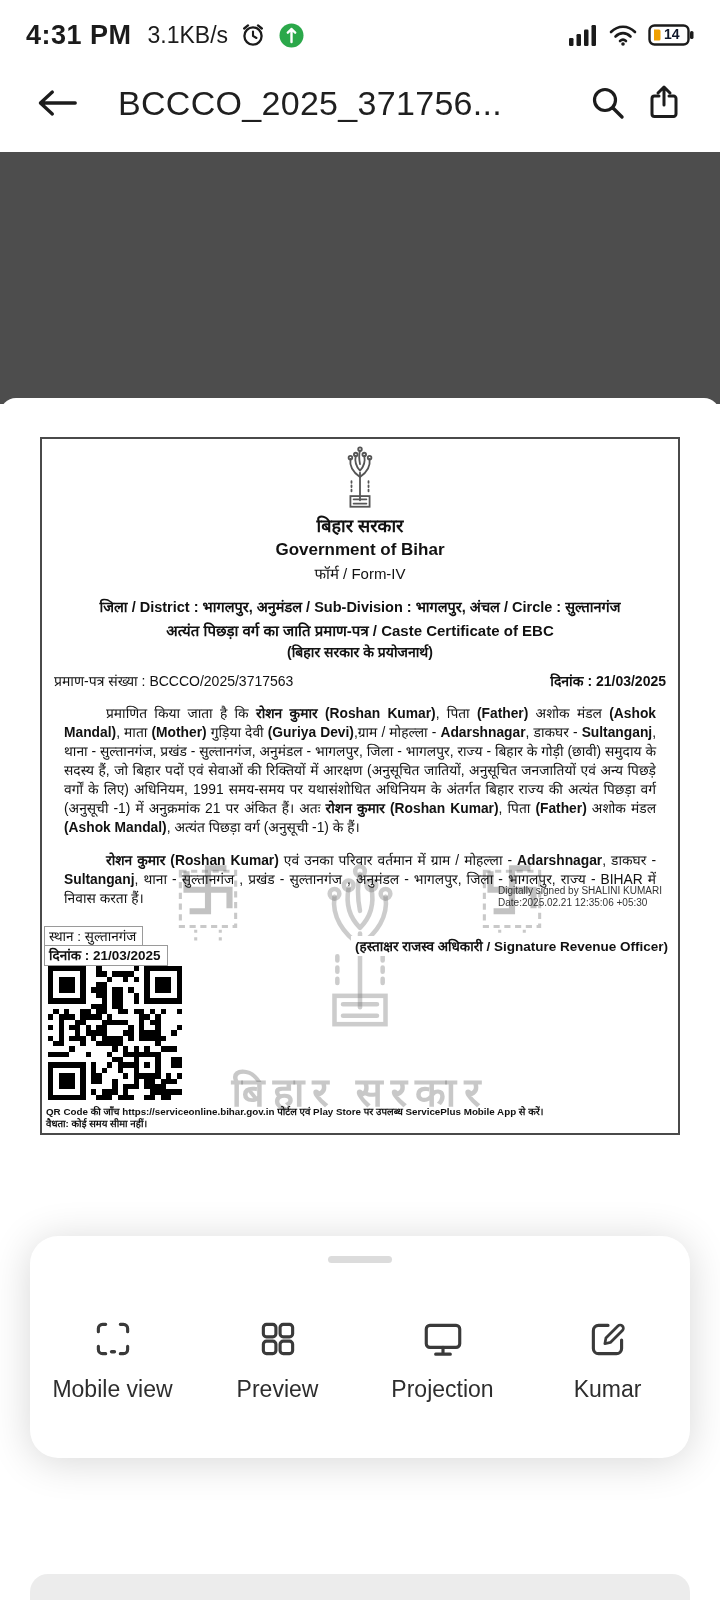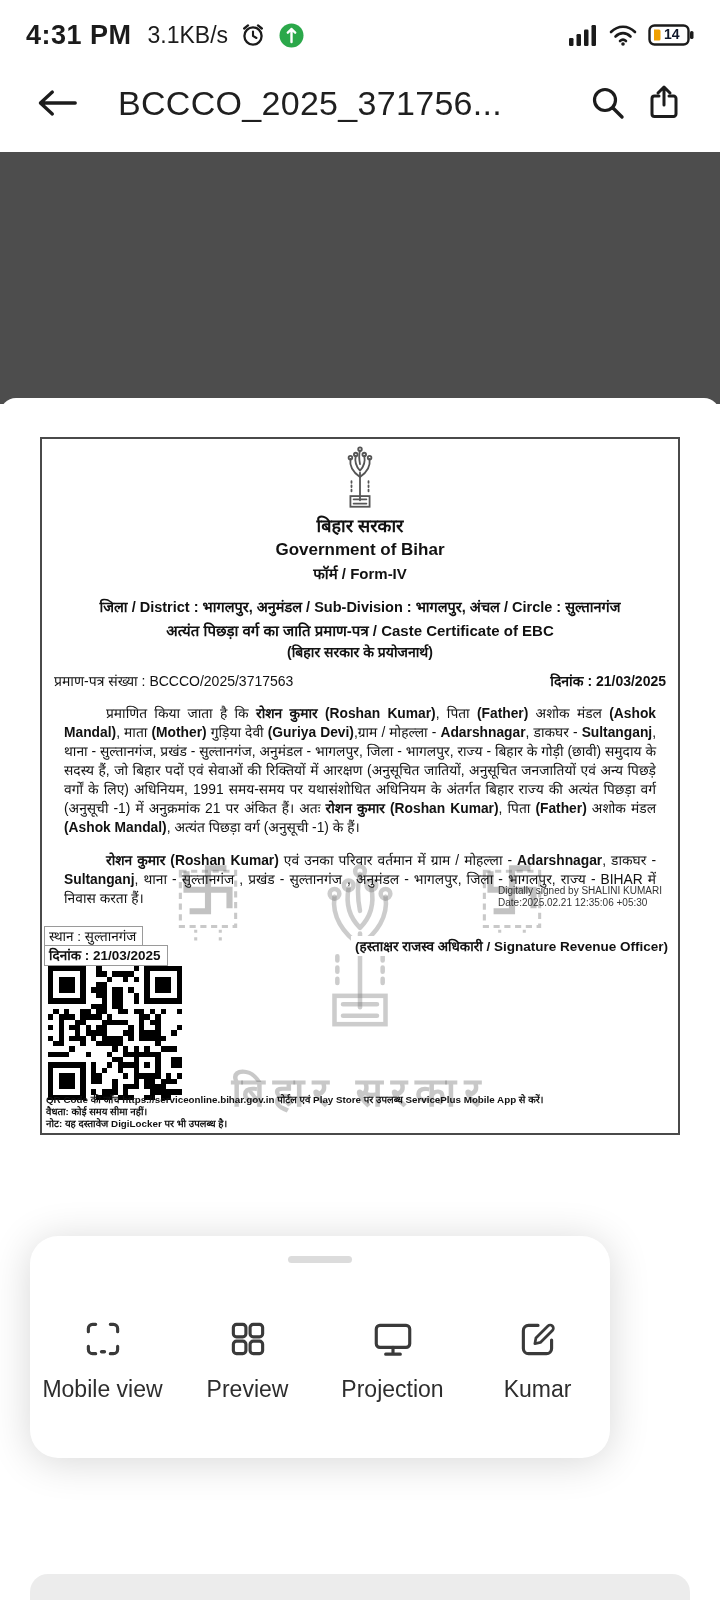--- a/index.html
+++ b/index.html
@@ -25,21 +25,21 @@
   
   .viewer-bg{position:absolute;top:152px;left:0;width:720px;height:252px;background:#4d4d4d;}
   .page{position:absolute;top:398px;left:0;width:720px;height:1202px;background:#fff;
     border-radius:16px 16px 0 0;}
   .cert{position:absolute;left:40px;top:39px;width:640px;height:698px;
     border:2px solid #4a4a4a;box-sizing:border-box;background:#fff;}
   .cert-inner{position:relative;z-index:1;padding:6px 10px 0;box-sizing:border-box;height:100%;}
   .center{text-align:center;}
   .c-h1{font-size:18px;font-weight:700;color:#111;margin-top:2px;}
   .c-h2{font-size:17px;font-weight:700;color:#111;margin-top:3px;}
-  .c-h3{font-size:15px;font-weight:700;color:#111;margin-top:3px;}
+  .c-h3{font-size:15px;font-weight:400;color:#111;margin-top:3px;}
   .c-district{font-size:14.5px;font-weight:600;color:#111;margin-top:13px;}
   .c-title{font-size:15px;font-weight:700;color:#111;margin-top:4px;}
   .c-purpose{font-size:14px;font-weight:600;color:#111;margin-top:2px;}
   .c-row{display:flex;justify-content:space-between;margin-top:10px;padding:0 2px;
     font-size:14px;color:#111;}
   .c-row .right{font-weight:700;}
   .para{font-size:13.8px;line-height:19px;color:#111;text-align:justify;margin:14px 12px 0;
     text-indent:42px;}
   .para b{font-weight:700;}
   .digital-sig{position:absolute;right:16px;top:446px;text-align:left;font-size:10px;
@@ -53,21 +53,21 @@
   .qr-wrap{position:absolute;left:6px;top:527px;width:134px;height:134px;background:#fff;z-index:2;}
   .cert-footer{position:absolute;left:4px;bottom:3px;z-index:2;background:transparent;}
   .cert-footer div{font-size:9.8px;font-weight:700;color:#111;line-height:12px;}
   
   .watermark{position:absolute;left:0;top:420px;width:100%;z-index:0;text-align:center;
     pointer-events:none;}
   .wm-row{display:flex;justify-content:center;align-items:flex-start;gap:36px;}
   .wm-text{font-size:40px;font-weight:600;color:rgba(110,110,110,.38);letter-spacing:8px;
     margin-top:4px;}
   
-  .sheet{position:absolute;left:30px;top:1236px;width:580px;height:222px;background:#fff;
+  .sheet{position:absolute;left:30px;top:1236px;width:660px;height:222px;background:#fff;
     border-radius:28px;box-shadow:0 4px 40px rgba(0,0,0,.16);}
   .sheet-handle{position:absolute;left:50%;top:20px;transform:translateX(-50%);
     width:64px;height:7px;border-radius:4px;background:#dcdcdc;}
   .actions{position:absolute;left:0;top:80px;width:100%;display:flex;}
   .action{flex:1;display:flex;flex-direction:column;align-items:center;gap:14px;
     color:#2d2d2d;font-size:23px;}
   .bottom-peek{position:absolute;left:30px;top:1574px;width:660px;height:26px;
     background:#ececec;border-radius:18px 18px 0 0;}
   svg{display:block;}
 </style>
@@ -527,21 +527,20 @@
             <rect x="18" y="24" width="1" height="1"></rect>
             <rect x="19" y="24" width="1" height="1"></rect>
             <rect x="21" y="24" width="1" height="1"></rect>
             <rect x="22" y="24" width="1" height="1"></rect>
           </svg>
         </div>
 
       <div class="cert-footer">
         <div>QR Code की जाँच https://serviceonline.bihar.gov.in पोर्टल एवं Play Store पर उपलब्ध ServicePlus Mobile App से करें।</div>
         <div>वैधता: कोई समय सीमा नहीं।</div>
-        <div>नोट: यह दस्तावेज DigiLocker पर भी उपलब्ध है।</div>
       </div>
     </div>
   </div>
 </div>
 
 <div class="sheet">
   <div class="sheet-handle"></div>
   <div class="actions">
     <div class="action">
       <span>

